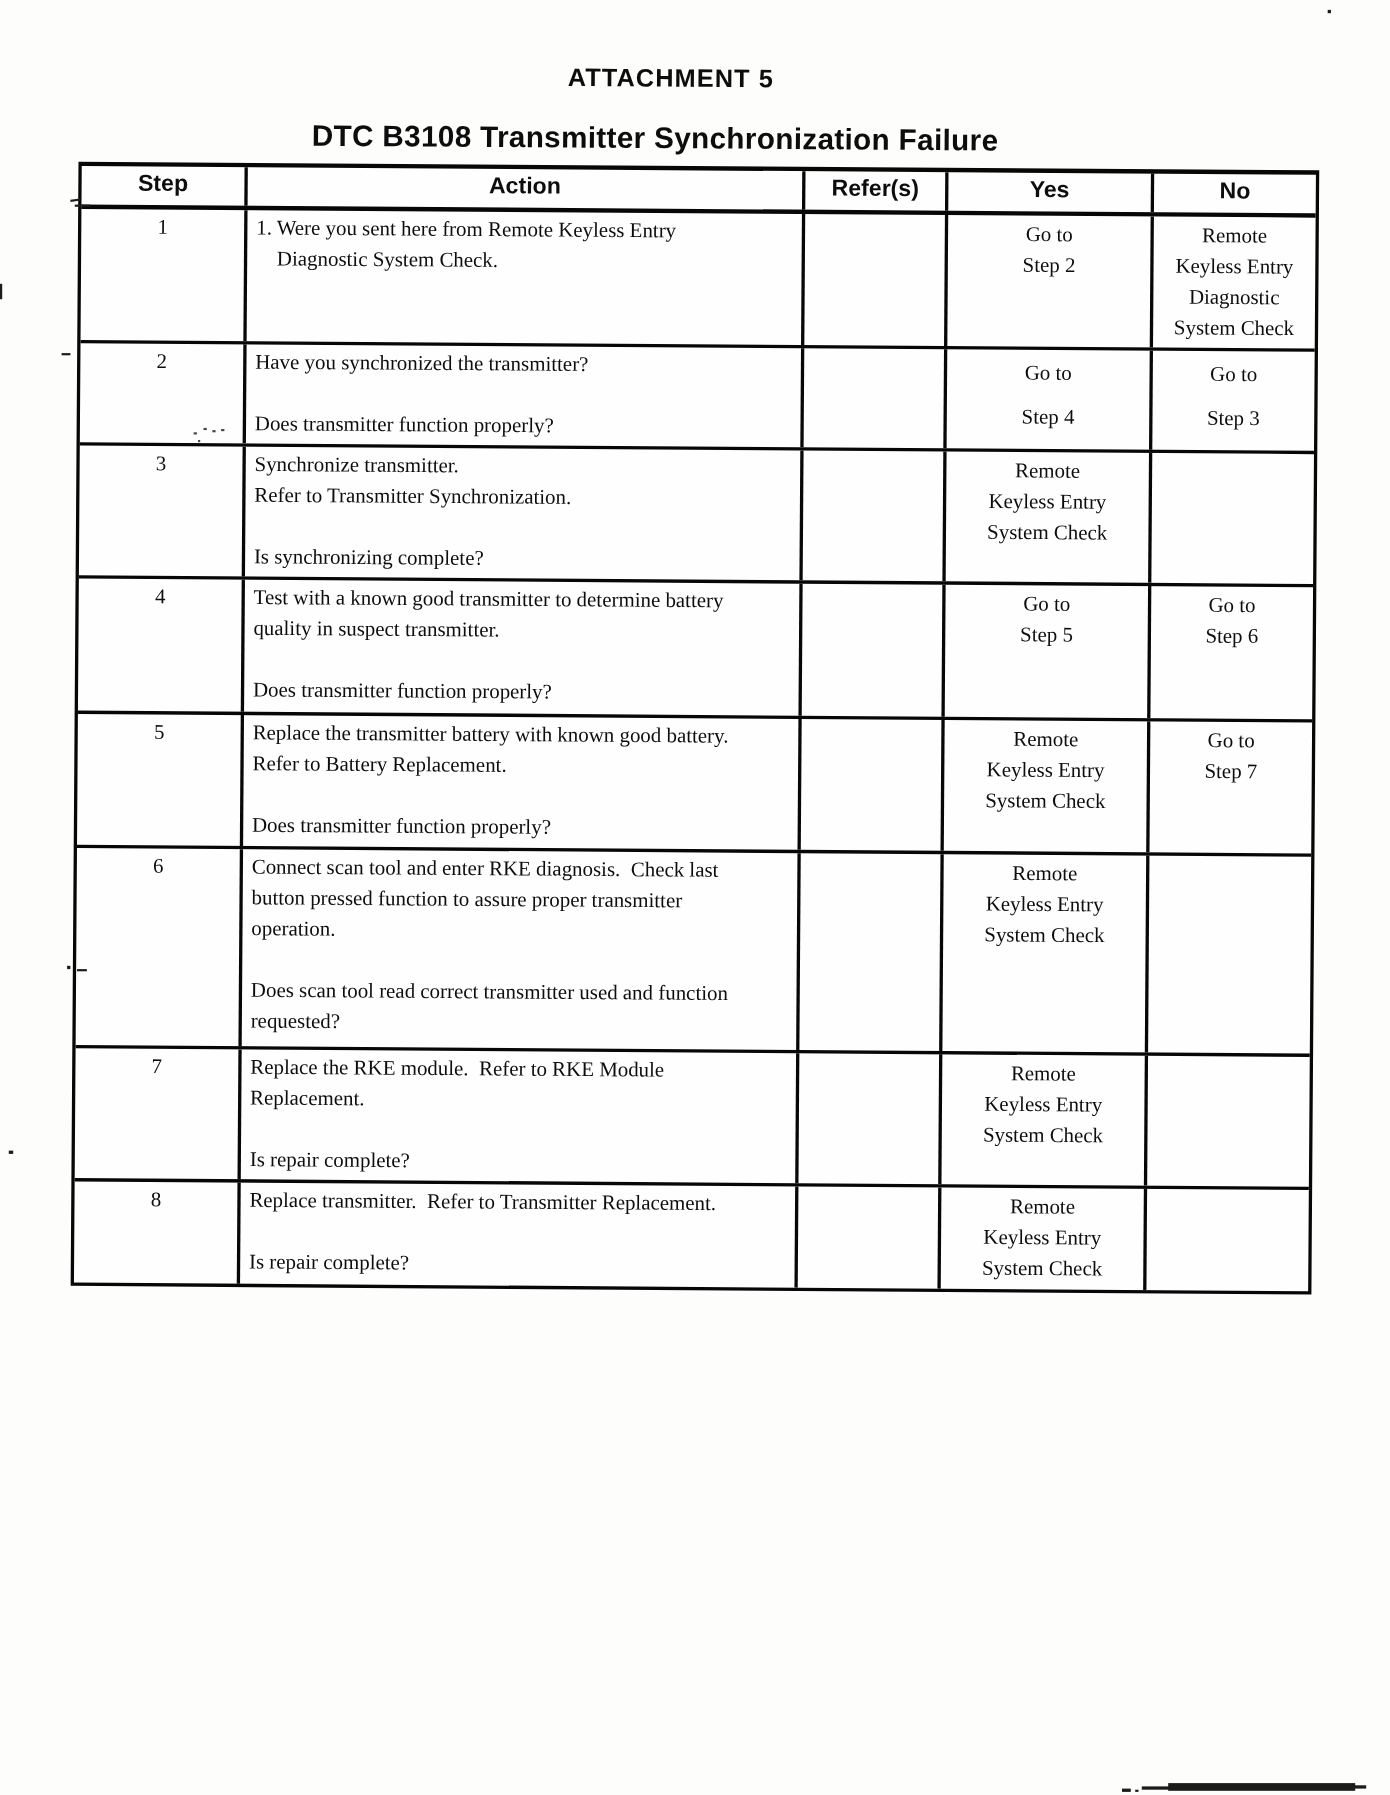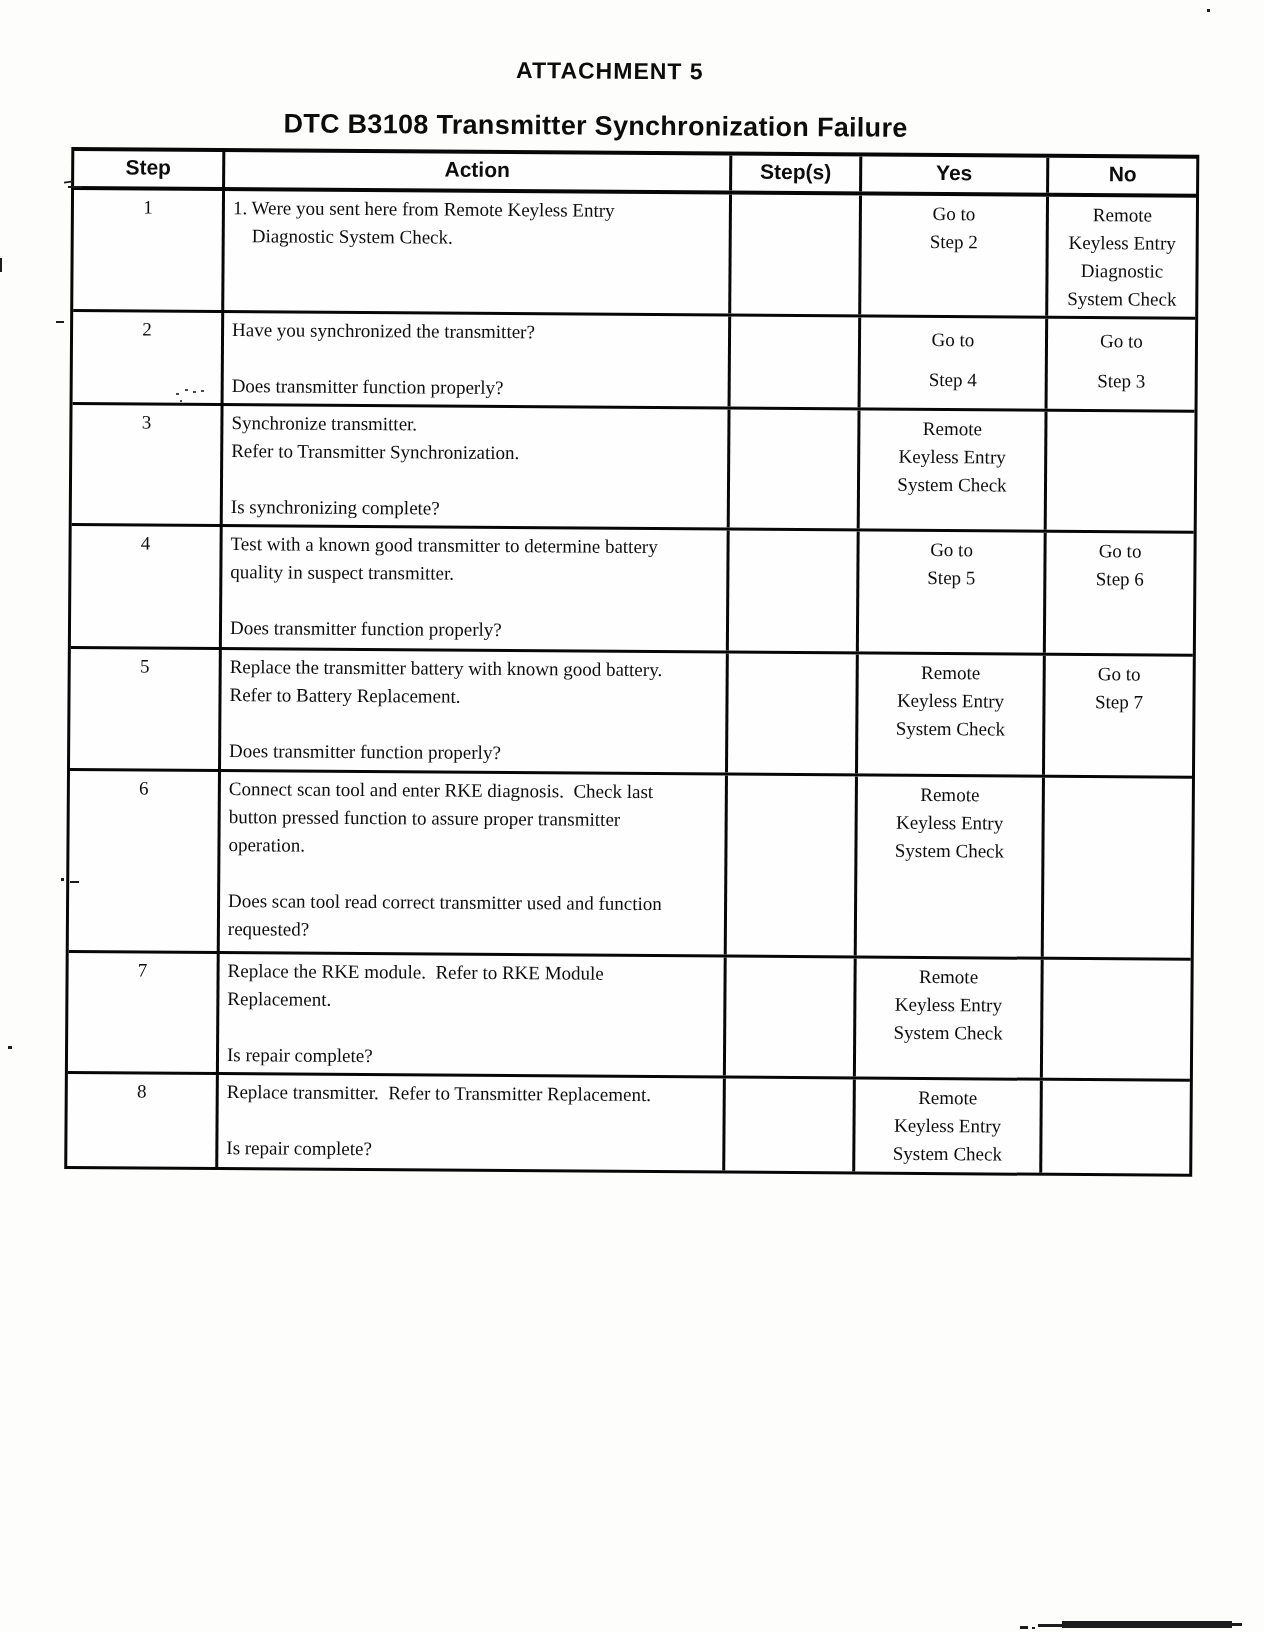--- a/index.html
+++ b/index.html
@@ -53,21 +53,21 @@
 
 <div class="page">
   <div class="content">
     <div class="attachment">ATTACHMENT 5</div>
     <div class="doc-title">DTC B3108 Transmitter Synchronization Failure</div>
 
     <div class="tbl">
       <div class="tr hd">
         <div class="td">Step</div>
         <div class="td">Action</div>
-        <div class="td">Step(s)</div>
+        <div class="td">Refer(s)</div>
         <div class="td">Yes</div>
         <div class="td">No</div>
       </div>
 
       <div class="tr r1">
         <div class="td step-cell">1</div>
         <div class="td action-cell">1. Were you sent here from Remote Keyless Entry
     Diagnostic System Check.</div>
         <div class="td"></div>
         <div class="td yn">Go to

